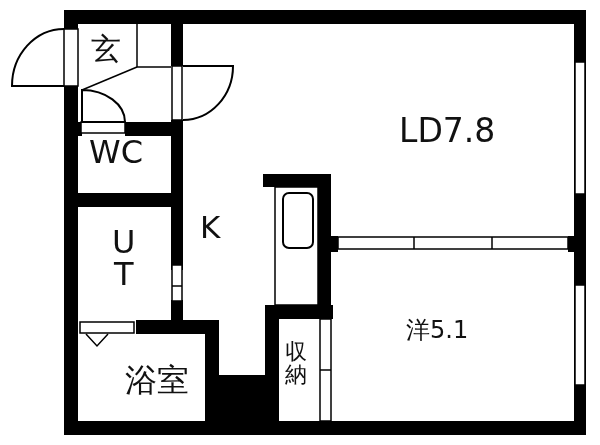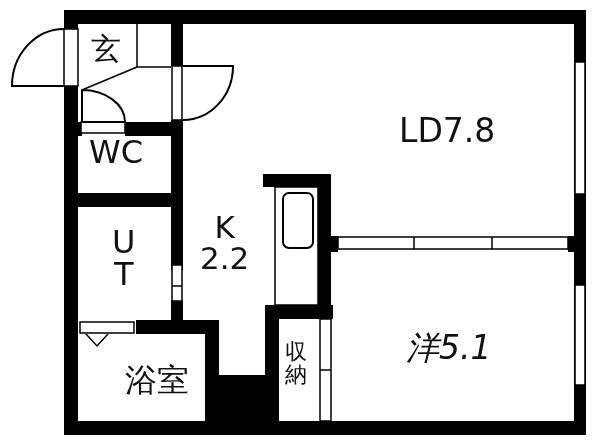--- a/index.html
+++ b/index.html
@@ -112,23 +112,22 @@
 
 <div class="label vertical" style="left:112px; top:226px; font-size:32px;">
   <span>U</span>
   <span>T</span>
 </div>
 
 <div class="label" style="left:101px; top:364px; font-size:32px;margin-left:24px;">浴室</div>
 
 <div class="label vertical" style="left:200px; top:212px; font-size:31px;">
   <span>K</span>
-  <span>2.2</span>
 </div>
 
 <div class="label" style="left:399px; top:114px; font-size:33px;">LD7.8</div>
 
-<div class="label" style="left:406px; top:331px; font-size:33px;font-style:italic;">洋5.1</div>
+<div class="label" style="left:406px; top:318px; font-size:24px;">洋5.1</div>
 
 <div class="label vertical" style="left:285px; top:340px; font-size:22px; line-height:1.05;">
   <span>収</span>
   <span>納</span>
 </div>
 
 </body></html>

